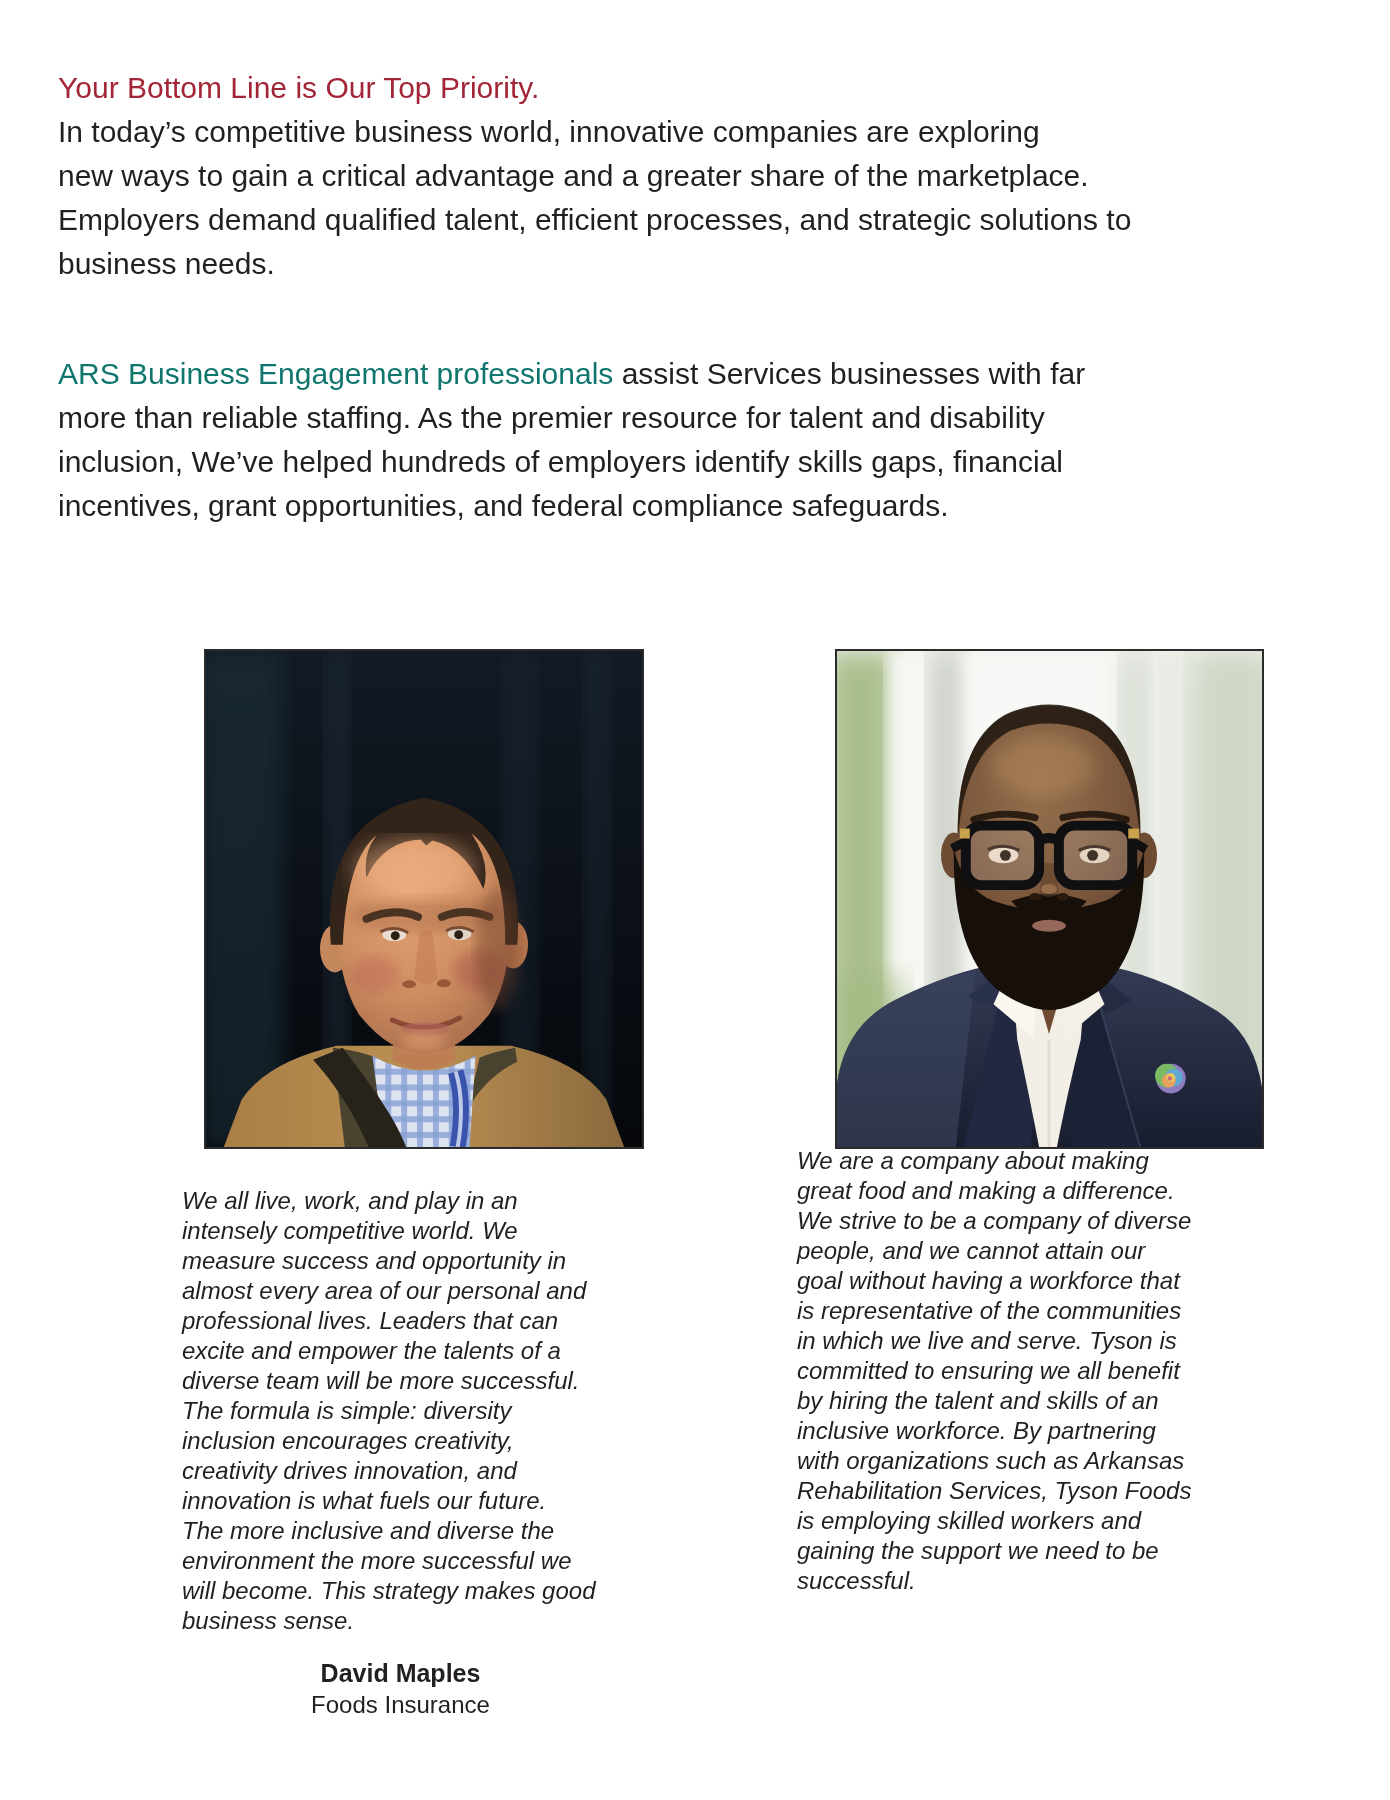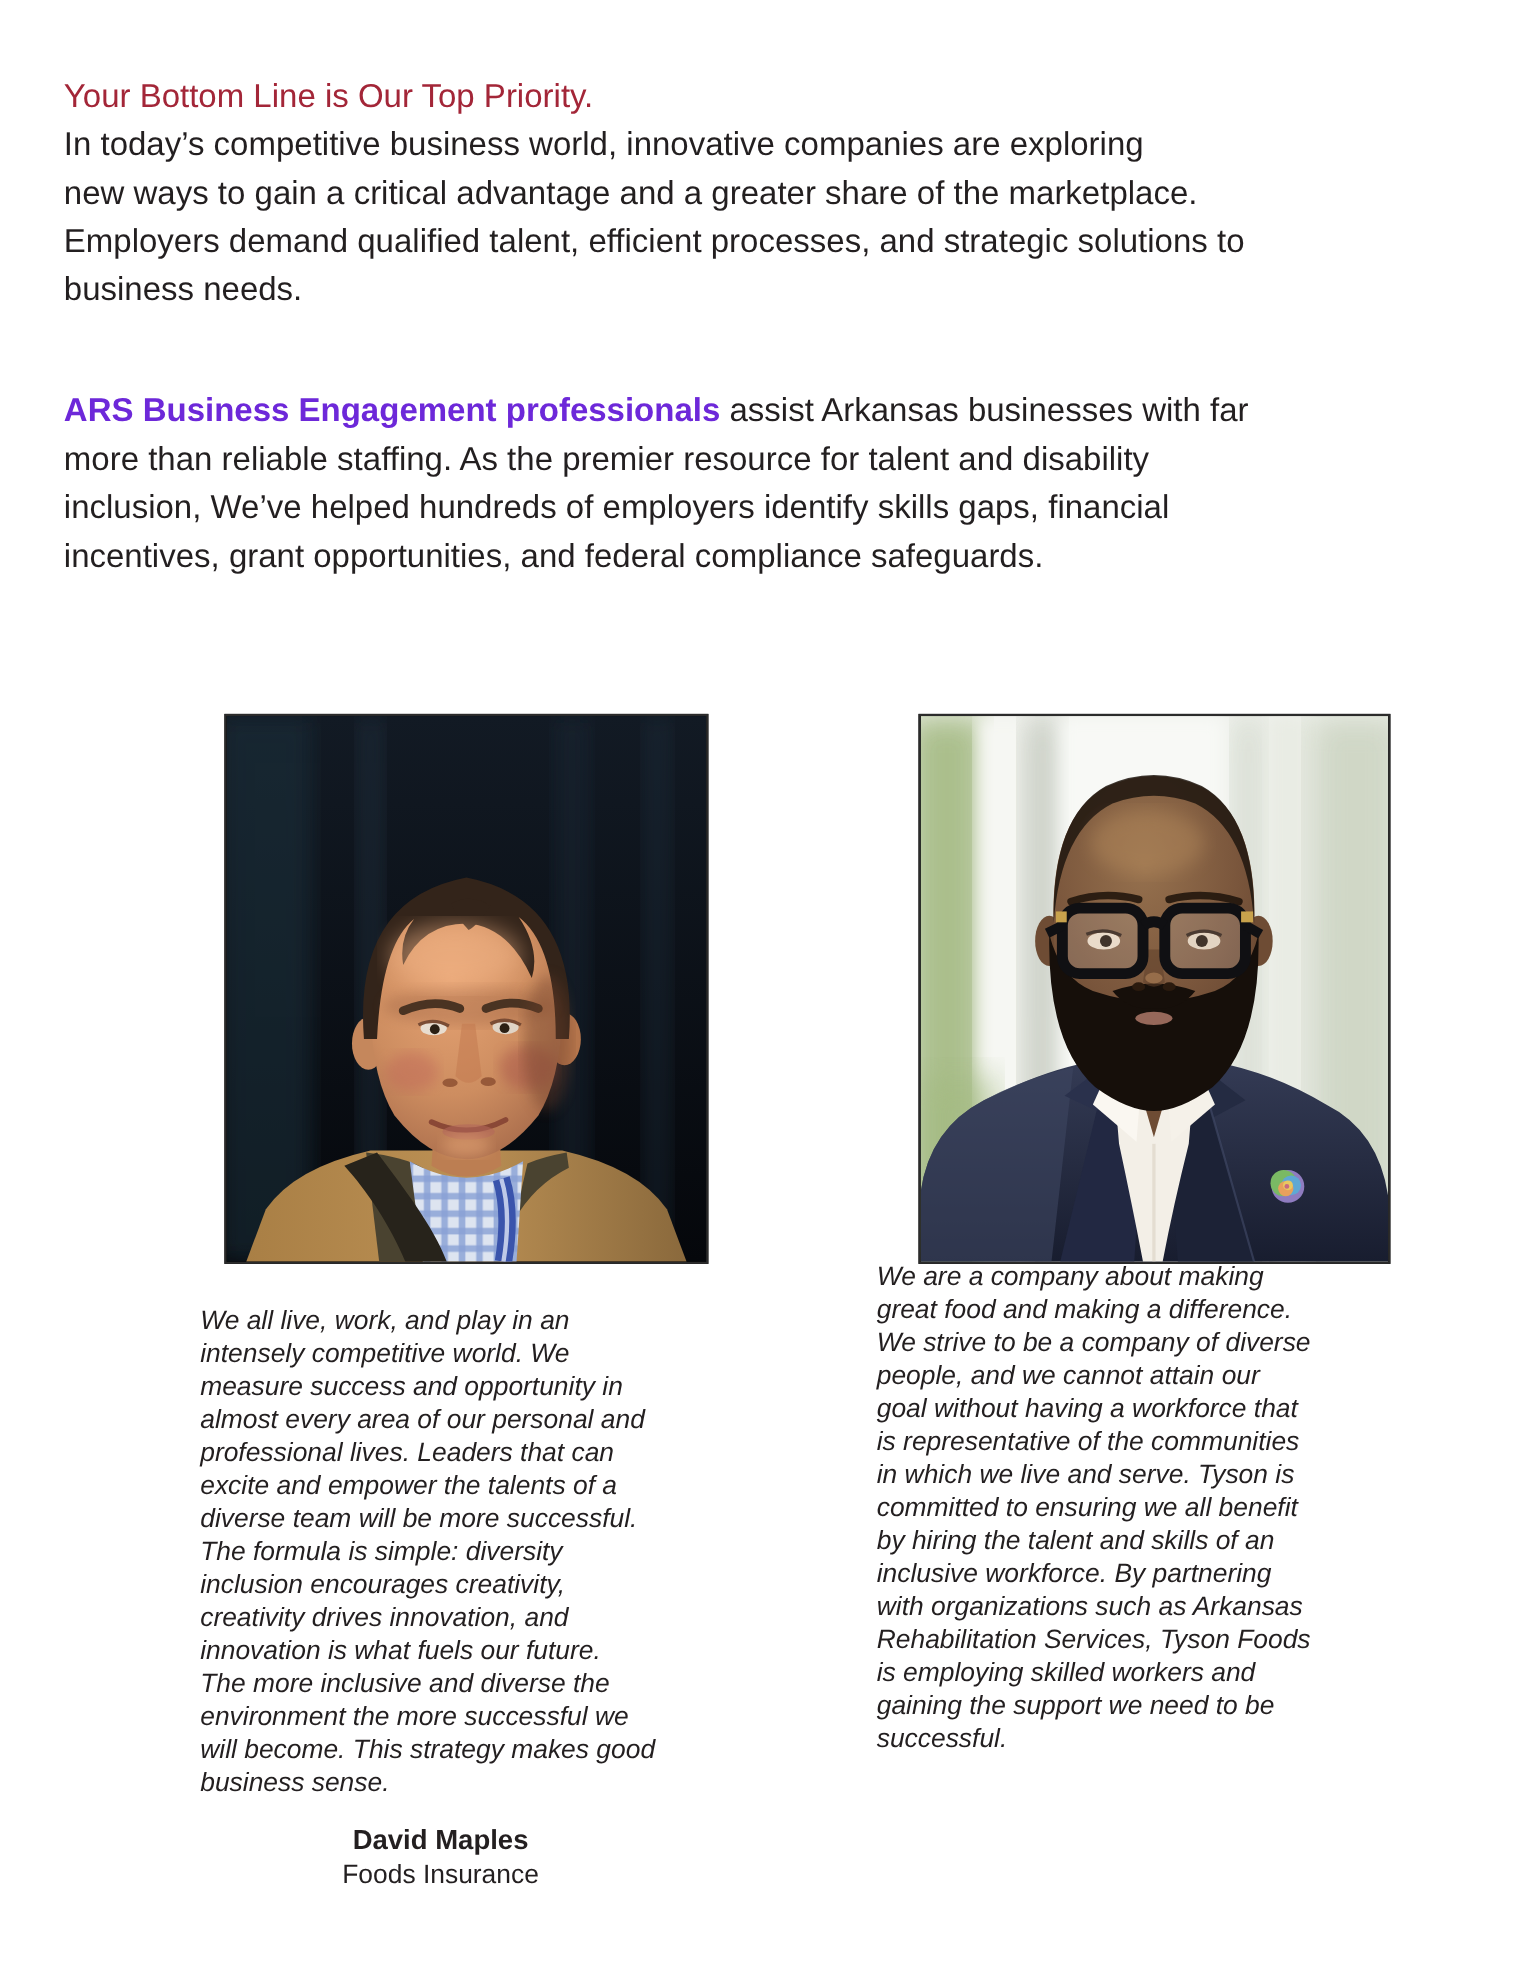--- a/index.html
+++ b/index.html
@@ -8,21 +8,21 @@
     background:#ffffff;color:#231F20;
     font-family:"Liberation Sans","DejaVu Sans",sans-serif;
   }
   .abs{position:absolute}
   
   .intro{left:58px;top:66px;width:1080px}
   .heading{margin:0;font-size:30px;line-height:44px;font-weight:normal;color:#A32638}
   .bodytext{margin:0;font-size:30px;line-height:44px;color:#231F20}
   .pre{white-space:pre-line}
   .ars{left:58px;top:352px;width:1080px}
-  .red-lead{color:#6d28d9;font-weight:bold}
+  .red-lead{color:#0f766e;font-weight:normal}
   
   .photo{border:2px solid #2b2b2b;box-sizing:border-box;background:#000;overflow:hidden}
   .photo1{left:164px;top:633px;width:440px;height:500px}
   .photo2{left:795px;top:633px;width:429px;height:500px}
   .photo svg{display:block;width:100%;height:100%}
   
   .col{font-size:24px;line-height:30px}
   .col1{left:182px;top:1186px;width:437px}
   .col2{left:797px;top:1146px;width:427px}
   .quote{margin:0;font-style:italic;white-space:pre-line}
@@ -35,21 +35,21 @@
 
 <section class="abs intro">
   <h1 class="heading">Your Bottom Line is Our Top Priority.</h1>
   <p class="bodytext pre">In today’s competitive business world, innovative companies are exploring
 new ways to gain a critical advantage and a greater share of the marketplace.
 Employers demand qualified talent, efficient processes, and strategic solutions to
 business needs.</p>
 </section>
 
 <section class="abs ars">
-  <p class="bodytext"><span class="red-lead">ARS Business Engagement professionals</span><span> assist Arkansas businesses with far more than reliable staffing. As the premier resource for talent and disability inclusion, We’ve helped hundreds of employers identify skills gaps, financial incentives, grant opportunities, and federal compliance safeguards.</span></p>
+  <p class="bodytext"><span class="red-lead">ARS Business Engagement professionals</span><span> assist Services businesses with far more than reliable staffing. As the premier resource for talent and disability inclusion, We’ve helped hundreds of employers identify skills gaps, financial incentives, grant opportunities, and federal compliance safeguards.</span></p>
 </section>
 
 <figure class="abs photo photo1">
   <svg viewBox="0 0 440 500" preserveAspectRatio="none" aria-hidden="true">
     <defs>
       <linearGradient id="a_bg" x1="0" y1="0" x2="0" y2="1">
         <stop offset="0" stop-color="#121a24"></stop>
           <stop offset="1" stop-color="#05070b"></stop>
       </linearGradient>
       <radialGradient id="a_skin" cx="0.42" cy="0.32" r="0.8">

